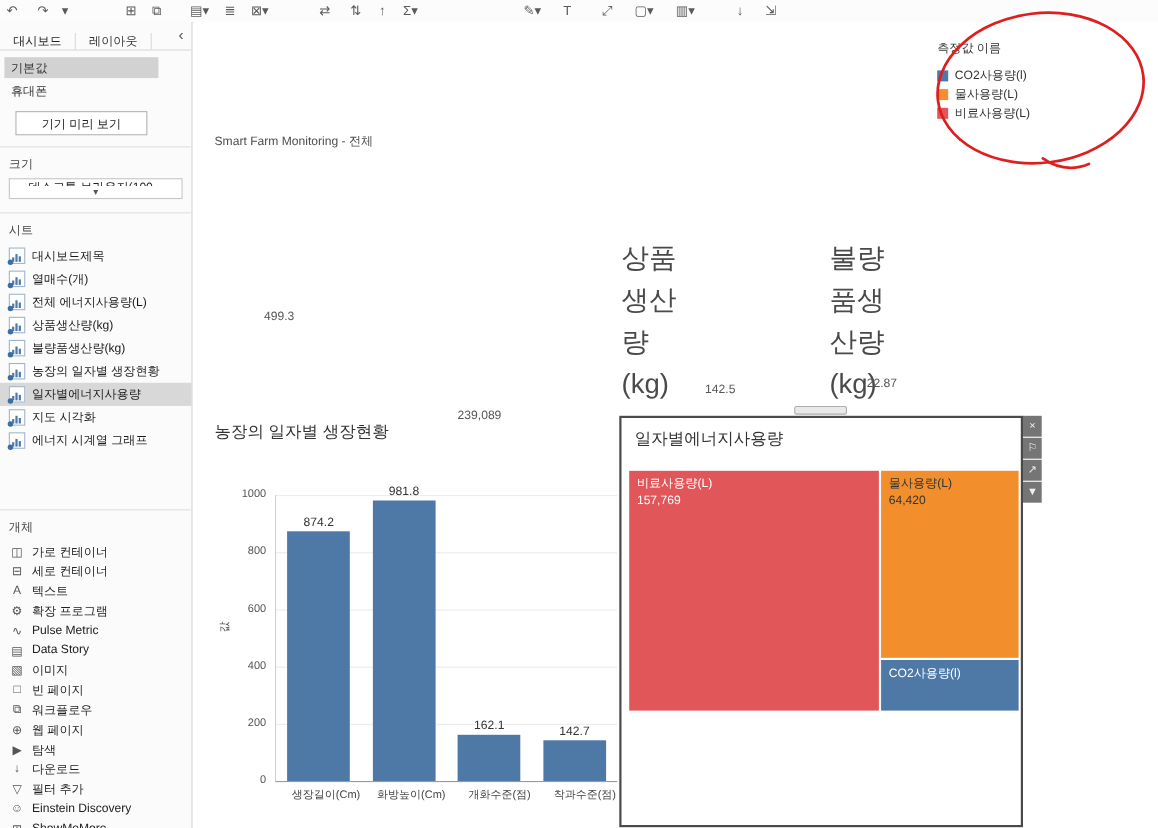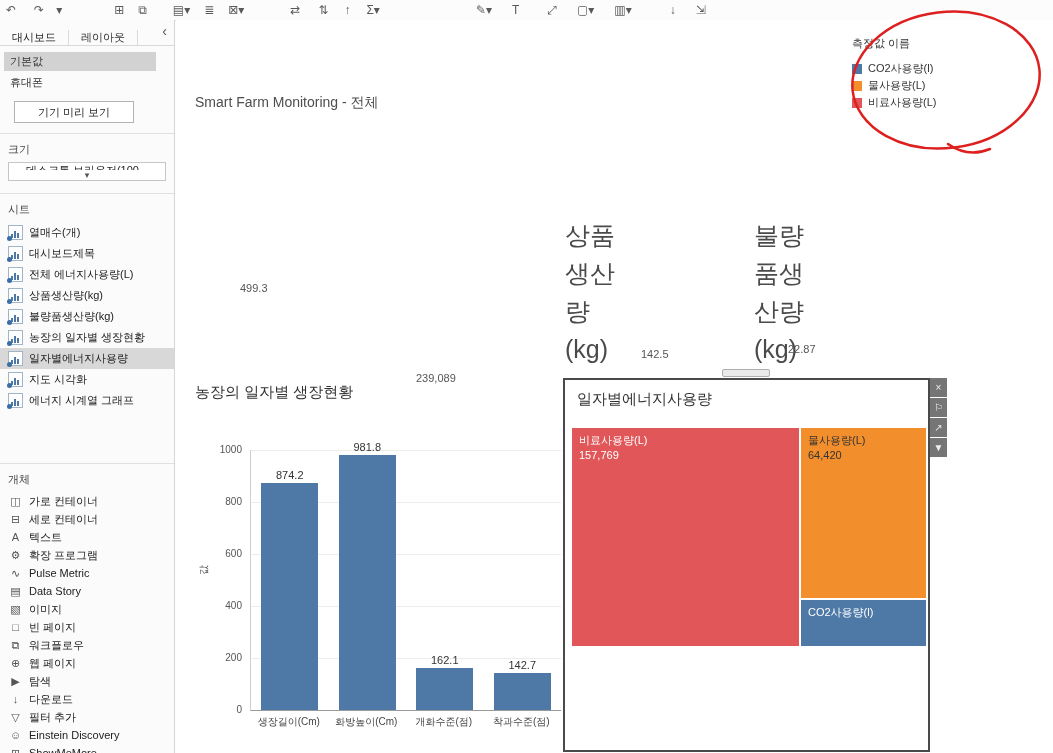--- a/index.html
+++ b/index.html
@@ -12,21 +12,21 @@
            border-bottom:1px solid #e2e2e2;display:flex;align-items:center;color:#5a5a5a;}
   .tb{height:18px;display:flex;align-items:center;padding:0 2px;font-size:12px;cursor:default;white-space:nowrap;}
 
   
   .sidebar{position:absolute;left:0;top:20px;bottom:0;width:175px;background:#fbfbfb;
            border-right:1px solid #d6d6d6;box-sizing:border-box;}
   .tabs{height:25px;border-bottom:1px solid #d9d9d9;display:flex;align-items:flex-end;position:relative;}
   .tab{padding:0 12px;display:flex;align-items:center;color:#222;}
   .tab.layout{border-left:1px solid #d9d9d9;border-right:1px solid #d9d9d9;color:#333;}
   .collapse{position:absolute;right:7px;top:3px;color:#555;font-size:14px;}
-  .default-row{margin:6px 0 0 4px;width:152px;background:#d2d2d2;padding:2px 6px;box-sizing:border-box;}
+  .default-row{margin:6px 0 0 4px;width:140px;background:#d2d2d2;padding:2px 6px;box-sizing:border-box;}
   .phone-row{margin:2px 0 0 4px;width:140px;padding:2px 6px;box-sizing:border-box;}
   .preview-btn{margin:9px 0 10px 14px;width:118px;height:20px;border:1px solid #b3b3b3;background:#fff;
                display:flex;align-items:center;justify-content:center;color:#222;}
   .divider{border-top:1px solid #e0e0e0;}
   .section-title{margin:8px 0 5px 8px;color:#444;}
   .size-dropdown{margin:4px 8px 12px 8px;height:19px;border:1px solid #c6c6c6;background:#fff;
                  display:flex;align-items:center;justify-content:space-between;padding:0 5px;box-sizing:border-box;flex-direction:column;}
   .dd-text{white-space:nowrap;overflow:hidden;max-width:132px;color:#222;}
   .dd-caret{color:#555;font-size:9px;}
   .sheet-row{height:21px;display:flex;align-items:center;padding-left:8px;gap:6px;color:#1a1a1a;}
@@ -34,21 +34,21 @@
   .sheet-icon{width:13px;height:13px;border:1px solid #9fb6c9;background-color:#fff;position:relative;flex:none;
      background-image:linear-gradient(#4e79a7,#4e79a7),linear-gradient(#4e79a7,#4e79a7),linear-gradient(#4e79a7,#4e79a7);
      background-size:2px 4px,2px 7px,2px 5px;background-position:2px 8px,5px 5px,8px 7px;background-repeat:no-repeat;}
   .sheet-icon::after{content:"";position:absolute;left:-2px;bottom:-2px;width:5px;height:5px;border-radius:50%;background:#3a6ea5;}
   .spacer{height:52px;}
   .obj-row{height:18px;display:flex;align-items:center;padding-left:9px;gap:7px;color:#222;}
   .obj-icon{width:13px;text-align:center;color:#555;font-size:11px;flex:none;}
 
   
   .canvas{position:absolute;left:176px;top:20px;right:0;bottom:0;background:#fff;}
-  .canvas-title{position:absolute;left:19px;top:74px;font-size:14px;color:#4e4e4e;}
+  .canvas-title{position:absolute;left:19px;top:101px;font-size:11px;color:#4e4e4e;}
   .legend{position:absolute;left:676px;top:16px;}
   .legend-title{margin-bottom:9px;color:#333;}
   .legend-item{display:flex;align-items:center;gap:6px;height:17px;}
   .sw{width:10px;height:10px;flex:none;}
   .sw.c0{background:#4e79a7}.sw.c1{background:#f28e2b}.sw.c2{background:#e15759}
   .kpi{position:absolute;font-size:25px;line-height:38px;color:#4a4a4a;}
   .kpi-value{position:absolute;font-size:11px;color:#555;}
 
   
   .bar-chart{position:absolute;left:19px;top:363px;width:380px;height:362px;}
@@ -57,21 +57,21 @@
   .bar-yticks{position:absolute;left:18px;top:67px;width:34px;height:260px;}
   .ytick{position:absolute;right:5px;font-size:10px;color:#555;}
   .bar-plot{position:absolute;left:55px;top:67px;width:310px;height:260px;
             border-left:1px solid #cfcfcf;border-bottom:1px solid #9a9a9a;}
   .gridline{position:absolute;left:0;right:0;height:1px;background:#ececec;}
   .bar-cols{position:absolute;inset:0;display:flex;z-index:1;}
   .bar-col{flex:1;display:flex;flex-direction:column;justify-content:flex-end;align-items:center;}
   .bar-val{font-size:11px;color:#333;margin-bottom:2px;flex:none;}
   .bar{width:57px;flex:none;}
   .bar-xlabels{position:absolute;left:55px;top:332px;width:310px;display:flex;}
-  .xlab{flex:1;text-align:center;font-size:10px;color:#444;white-space:nowrap;}
+  .xlab{flex:1;text-align:right;font-size:10px;color:#444;white-space:nowrap;}
 
   
   .grip{position:absolute;left:546px;top:349px;width:48px;height:8px;background:#e9e9e9;
         border:1px solid #aeaeae;border-radius:2px;box-sizing:border-box;}
   .tm-window{position:absolute;left:387px;top:358px;width:367px;height:374px;background:#fff;
              border:2px solid #4a4a4a;box-sizing:border-box;}
   .tm-title{position:absolute;left:12px;top:10px;font-size:15px;color:#323232;}
   .tm-area{position:absolute;left:7px;top:48px;width:354px;height:218px;}
   .tm-block{position:absolute;padding:5px 7px;font-size:11px;line-height:15px;box-sizing:border-box;}
   .tm-red{left:0;top:0;width:227px;height:218px;background:#e15759;color:#fff;}
@@ -125,25 +125,25 @@
     <div class="size-dropdown">
       <span class="dd-text">데스크톱 브라우저(100...</span>
       <span class="dd-caret">▾</span>
     </div>
     <div class="divider"></div>
 
     <div class="section-title">시트</div>
     <div>
       <div class="sheet-row">
           <span class="sheet-icon"></span>
+          <span>대시보드제목</span>
+        </div>
+      <div class="sheet-row">
+          <span class="sheet-icon"></span>
           <span>열매수(개)</span>
-        </div>
-      <div class="sheet-row">
-          <span class="sheet-icon"></span>
-          <span>대시보드제목</span>
         </div>
       <div class="sheet-row">
           <span class="sheet-icon"></span>
           <span>전체 에너지사용량(L)</span>
         </div>
       <div class="sheet-row">
           <span class="sheet-icon"></span>
           <span>상품생산량(kg)</span>
         </div>
       <div class="sheet-row">

